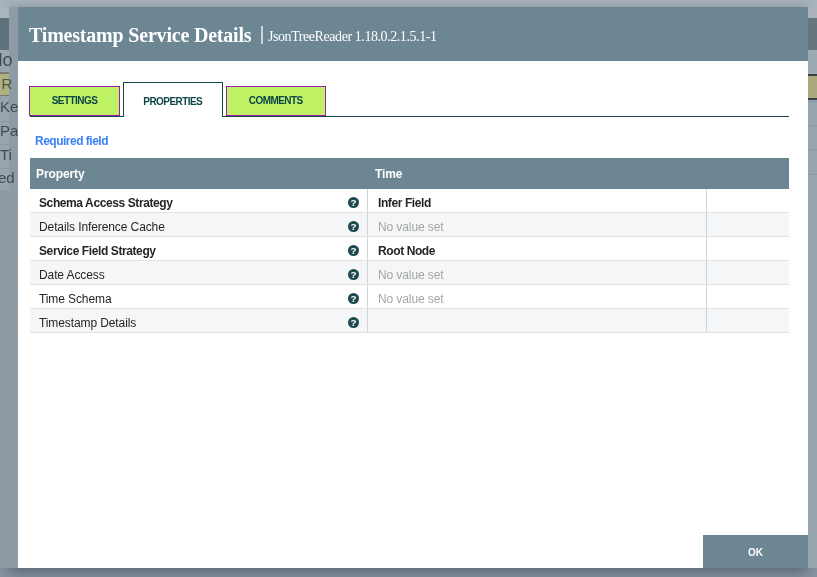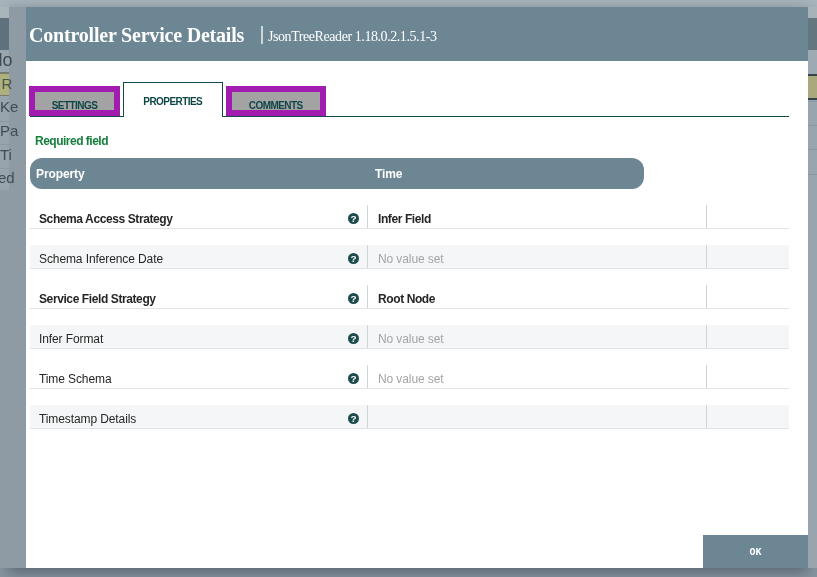--- a/index.html
+++ b/index.html
@@ -3,59 +3,59 @@
 <meta charset="utf-8">
 <style>
   * { margin:0; padding:0; box-sizing:border-box; }
   html,body { width:817px; height:577px; overflow:hidden; }
   body { font-family:"Liberation Sans", sans-serif; position:relative; background:#8b98a3; }
   .abs { position:absolute; }
 
   
   #bg-top { left:0; top:0; width:817px; height:7px; background:#a9b5bc; }
   #bg-bottom { left:0; top:568px; width:817px; height:9px; background:#8795a1; }
-  #bg-left { left:0; top:7px; width:26px; height:561px; background:#8e9aa4; overflow:hidden; z-index:5; }
+  #bg-left { left:0; top:7px; width:18px; height:561px; background:#8e9aa4; overflow:hidden; z-index:5; }
   #bg-right { left:808px; top:7px; width:9px; height:561px; background:#98a5ae; overflow:hidden; z-index:5; }
   .bgrow { position:absolute; left:0; width:22px; color:#3f4b55; font-size:15px; line-height:15px; }
 
   
   #dialog { left:8px; top:7px; width:800px; height:561px; background:#ffffff; transform:translateZ(0);
             box-shadow:0 4px 14px rgba(30,40,50,.45); }
   #header { left:0; top:0; width:800px; height:54px; background:#6c8694; color:#fff;
             font-family:"Liberation Serif", serif; }
   #title { left:21px; top:15px; font-size:20px; font-weight:bold; letter-spacing:-0.2px; line-height:26px;}
   #titlesep { left:252.5px; top:19px; width:2px; height:18px; background:#cdd7db; }
   #subtitle { left:260px; top:21px; font-size:14px; letter-spacing:-0.43px; color:#ffffff; line-height:18px; }
 
   
   #tabline { left:22px; top:109px; width:759px; height:1px; background:#14484a; z-index:2; }
-  .tab { position:absolute; top:79px; height:30px; background:#a3a3a3; border:6px solid #a21caf;
+  .tab { position:absolute; top:79px; height:30px; background:#bef264; border:1px solid #a21caf;
          color:#0e4547; font-size:10px; font-weight:bold; text-align:center; line-height:28px; letter-spacing:-0.55px; }
   .tab.active { top:75px; height:35px; z-index:3; background:#fff; border:1px solid #14484a; border-bottom:none; line-height:37px; }
 
-  #reqfield { left:27px; top:126.5px; font-size:12px; font-weight:bold; letter-spacing:-0.5px; color:#15803d; }
+  #reqfield { left:27px; top:126.5px; font-size:12px; font-weight:bold; letter-spacing:-0.5px; color:#3b82f6; }
 
   
   #table { left:22px; top:151px; width:759px; font-size:12px; letter-spacing:-0.1px; }
-  #thead { position:relative; width:614px; height:31px; background:#6c8694; color:#fff; font-weight:bold;border-radius:12px; }
+  #thead { position:relative; width:759px; height:31px; background:#6c8694; color:#fff; font-weight:bold; }
   #thead .c1 { position:absolute; left:6px; top:9px; letter-spacing:-0.1px; }
   #thead .c2 { position:absolute; left:345px; top:9px; letter-spacing:-0.1px; }
-  .row { position:relative; width:759px; height:24px; border-bottom:1px solid #dde3e6; color:#262626;margin-top:16px; }
+  .row { position:relative; width:759px; height:24px; border-bottom:1px solid #dde3e6; color:#262626; }
   .row.alt { background:#f4f6f7; }
   .pname { position:absolute; left:9px; top:6.5px; }
   .req { font-weight:bold; letter-spacing:-0.4px; }
   .pval { position:absolute; left:348px; top:6.5px; }
   .nov { color:#a3a5a6; }
   .vb1 { position:absolute; left:337px; top:0; width:1px; height:23px; background:#ccd6da; }
   .vb2 { position:absolute; left:676px; top:0; width:1px; height:23px; background:#ccd6da; }
   .qicon { position:absolute; left:318px; top:7.5px; width:11px; height:11px; }
 
   
   #okbtn { left:695px; top:528px; width:105px; height:33px; background:#6c8694; color:#fff;
-           font-size:10px; font-weight:bold; text-align:center; line-height:36px; letter-spacing:0px;font-family:Liberation Mono, monospace; }
+           font-size:10px; font-weight:bold; text-align:center; line-height:36px; letter-spacing:0px; }
 </style>
 </head>
 <body>
   <div class="abs" id="bg-top"></div>
   <div class="abs" id="bg-left">
     <div style="position:absolute;left:0;top:0;width:9px;height:11px;background:#a9b4bb;"></div>
     <div style="position:absolute;left:0;top:11px;width:9px;height:32px;background:#5e717c;"></div>
     <div style="position:absolute;left:0;top:43px;width:9px;height:22px;background:#9aa6ad;"></div>
     <div style="position:absolute;left:0;top:65px;width:9px;height:1.5px;background:#767d6e;"></div>
     <div style="position:absolute;left:0;top:66.5px;width:9px;height:21px;background:#b0b07c;"></div>
@@ -82,23 +82,23 @@
     <div style="position:absolute;left:0;top:92.5px;width:9px;height:468.5px;background:#98a5ae;"></div>
     <div style="position:absolute;left:0;top:93.5px;width:9px;height:1px;background:#8b98a1;"></div>
     <div style="position:absolute;left:0;top:118px;width:9px;height:1px;background:#8b98a1;"></div>
     <div style="position:absolute;left:0;top:142px;width:9px;height:1px;background:#8b98a1;"></div>
     <div style="position:absolute;left:0;top:167px;width:9px;height:1px;background:#8b98a1;"></div>
   </div>
   <div class="abs" id="bg-bottom"></div>
 
   <div class="abs" id="dialog">
     <div class="abs" id="header">
-      <span class="abs" id="title">Controller Service Details</span>
+      <span class="abs" id="title">Timestamp Service Details</span>
       <span class="abs" id="titlesep"></span>
-      <span class="abs" id="subtitle">JsonTreeReader 1.18.0.2.1.5.1-3</span>
+      <span class="abs" id="subtitle">JsonTreeReader 1.18.0.2.1.5.1-1</span>
     </div>
 
     <div class="abs" id="tabline"></div>
     <div class="tab" style="left:21px; width:91px;">SETTINGS</div>
     <div class="tab active" style="left:114.5px; width:100.5px;">PROPERTIES</div>
     <div class="tab" style="left:218px; width:99.5px;">COMMENTS</div>
 
     <div class="abs" id="reqfield">Required field</div>
 
     <div class="abs" id="table">
@@ -111,41 +111,41 @@
         <span class="pname req">Schema Access Strategy</span>
         <svg class="qicon" viewBox="0 0 16 16">
           <circle cx="8" cy="8" r="8" fill="#1d4b4f"></circle>
           <text x="8" y="12.9" font-size="14.5" font-weight="bold" fill="#fff" text-anchor="middle" font-family="Liberation Sans">?</text>
         </svg>
         <span class="vb1"></span>
         <span class="vb2"></span>
         <span class="pval req">Infer Field</span>
       </div>
       <div class="row alt">
-        <span class="pname">Schema Inference Date</span>
+        <span class="pname">Details Inference Cache</span>
         <svg class="qicon" viewBox="0 0 16 16">
           <circle cx="8" cy="8" r="8" fill="#1d4b4f"></circle>
           <text x="8" y="12.9" font-size="14.5" font-weight="bold" fill="#fff" text-anchor="middle" font-family="Liberation Sans">?</text>
         </svg>
         <span class="vb1"></span>
         <span class="vb2"></span>
         <span class="pval nov">No value set</span>
       </div>
       <div class="row">
         <span class="pname req">Service Field Strategy</span>
         <svg class="qicon" viewBox="0 0 16 16">
           <circle cx="8" cy="8" r="8" fill="#1d4b4f"></circle>
           <text x="8" y="12.9" font-size="14.5" font-weight="bold" fill="#fff" text-anchor="middle" font-family="Liberation Sans">?</text>
         </svg>
         <span class="vb1"></span>
         <span class="vb2"></span>
         <span class="pval req">Root Node</span>
       </div>
       <div class="row alt">
-        <span class="pname">Infer Format</span>
+        <span class="pname">Date Access</span>
         <svg class="qicon" viewBox="0 0 16 16">
           <circle cx="8" cy="8" r="8" fill="#1d4b4f"></circle>
           <text x="8" y="12.9" font-size="14.5" font-weight="bold" fill="#fff" text-anchor="middle" font-family="Liberation Sans">?</text>
         </svg>
         <span class="vb1"></span>
         <span class="vb2"></span>
         <span class="pval nov">No value set</span>
       </div>
       <div class="row">
         <span class="pname">Time Schema</span>

